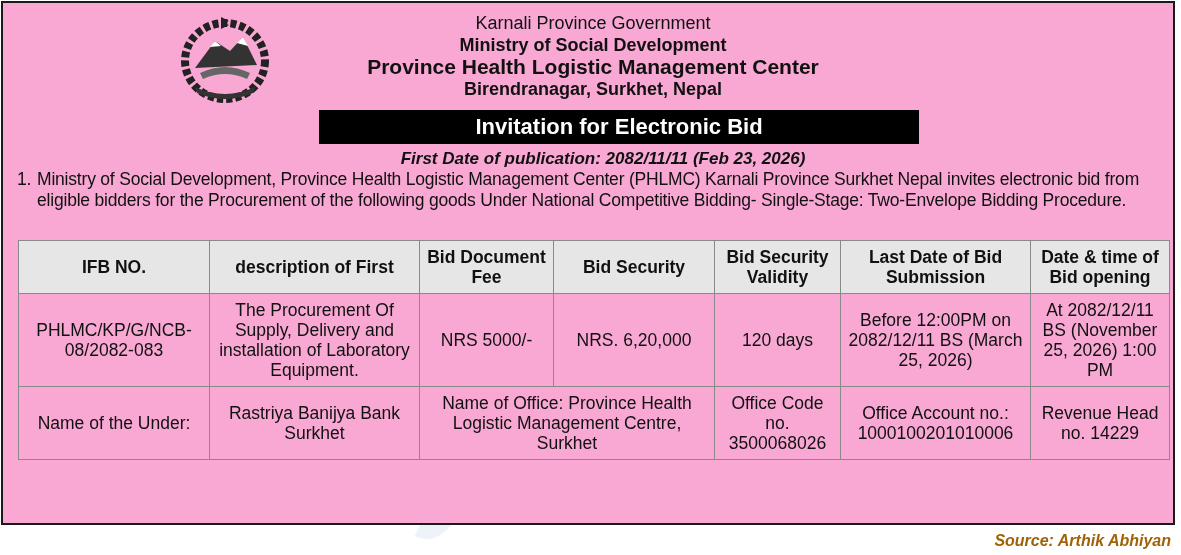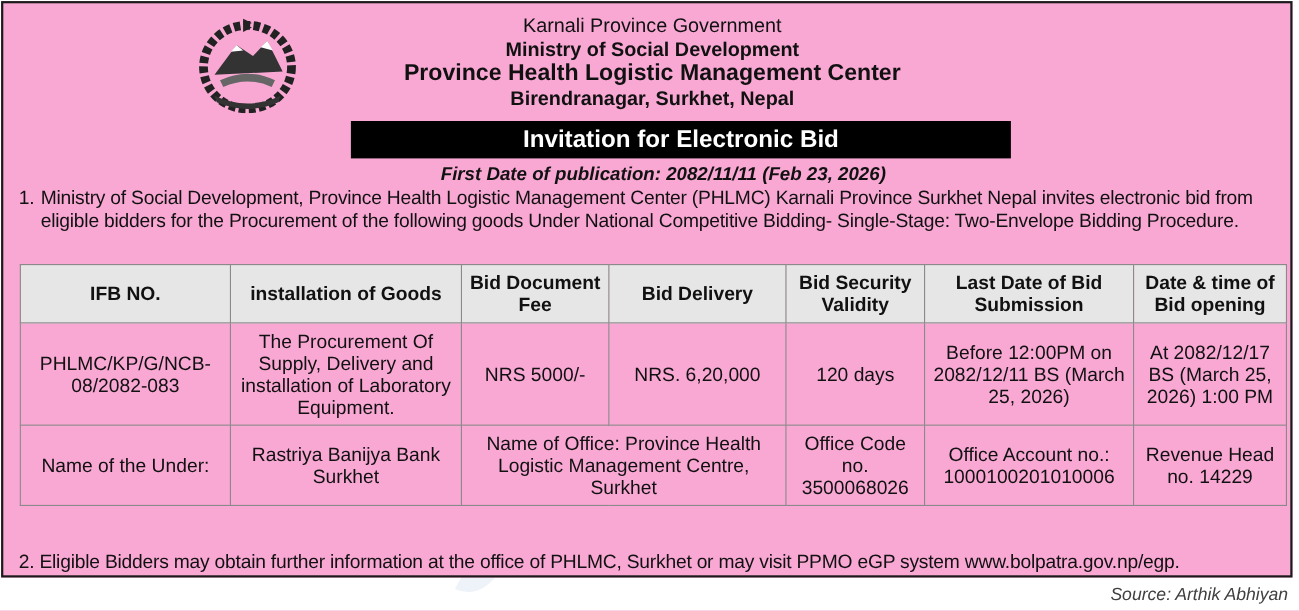--- a/index.html
+++ b/index.html
@@ -42,21 +42,21 @@
   }
   table.bid th { background:#e6e6e6; font-weight:bold; height:52px; }
   table.bid tr.data td { height:92px; }
   table.bid tr.section td { background:#e6e6e6; font-weight:bold; height:26px; }
   table.bid tr.bank td { height:72px; }
   .para2 {
     position:absolute; left:14px; top:497px; width:1160px;
     font-size:17.5px; letter-spacing:-0.2px; white-space:nowrap;
   }
   .source {
-    position:absolute; right:10px; top:532px; font-size:16px; font-style:italic; color:#404040;
+    position:absolute; right:10px; top:532px; font-size:16px; font-style:italic; color:#a16207;font-weight:bold;
   }
   .wm {
     position:absolute; left:300px; top:260px; font-size:120px; font-weight:bold;
     color:rgba(90,130,200,0.10); transform:rotate(-52deg); pointer-events:none;
   }
 </style>
 </head>
 <body>
 
 <div class="wm">Suchana</div>
@@ -93,43 +93,42 @@
         <col style="width:210px">
         <col style="width:134px">
       <col style="width:161px">
         <col style="width:126px">
         <col style="width:190px">
         <col style="width:139px">
     </colgroup>
     <tbody>
         <tr>
       <th>IFB NO.</th>
-      <th>installation of Goods</th>
+      <th>description of First</th>
       <th>Bid Document Fee</th>
-      <th>Bid Delivery</th>
+      <th>Bid Security</th>
       <th>Bid Security Validity</th>
       <th>Last Date of Bid Submission</th>
       <th>Date &amp; time of Bid opening</th>
     </tr>
     <tr class="data">
       <td>PHLMC/KP/G/NCB-08/2082-083</td>
       <td>The Procurement Of Supply, Delivery and installation of Laboratory Equipment.</td>
       <td>NRS 5000/-</td>
       <td>NRS. 6,20,000</td>
       <td>120 days</td>
       <td>Before 12:00PM on 2082/12/11 BS (March 25, 2026)</td>
-      <td>At 2082/12/17 BS (March 25, 2026) 1:00 PM</td>
+      <td>At 2082/12/11 BS (November 25, 2026) 1:00 PM</td>
     </tr>
     <tr class="bank">
       <td>Name of the Under:</td>
       <td>Rastriya Banijya Bank Surkhet</td>
       <td colspan="2">Name of Office: Province Health Logistic Management Centre, Surkhet</td>
       <td>Office Code no. 3500068026</td>
       <td>Office Account no.: 1000100201010006</td>
       <td>Revenue Head no. 14229</td>
     </tr>
   </tbody>
     </table>
 
-  <div class="para2">2.  Eligible Bidders may obtain further information at the office of PHLMC, Surkhet or may visit PPMO eGP system www.bolpatra.gov.np/egp.</div>
 </div>
 
 <div class="source">Source: Arthik Abhiyan</div>
 
 </body></html>

